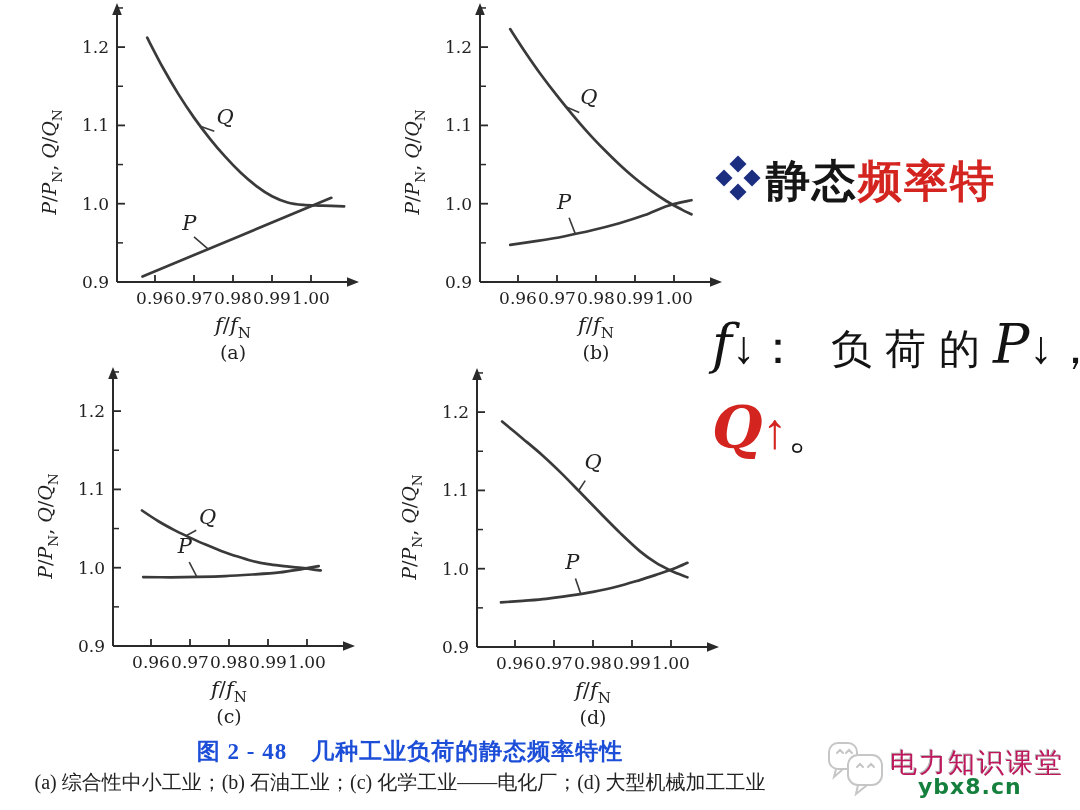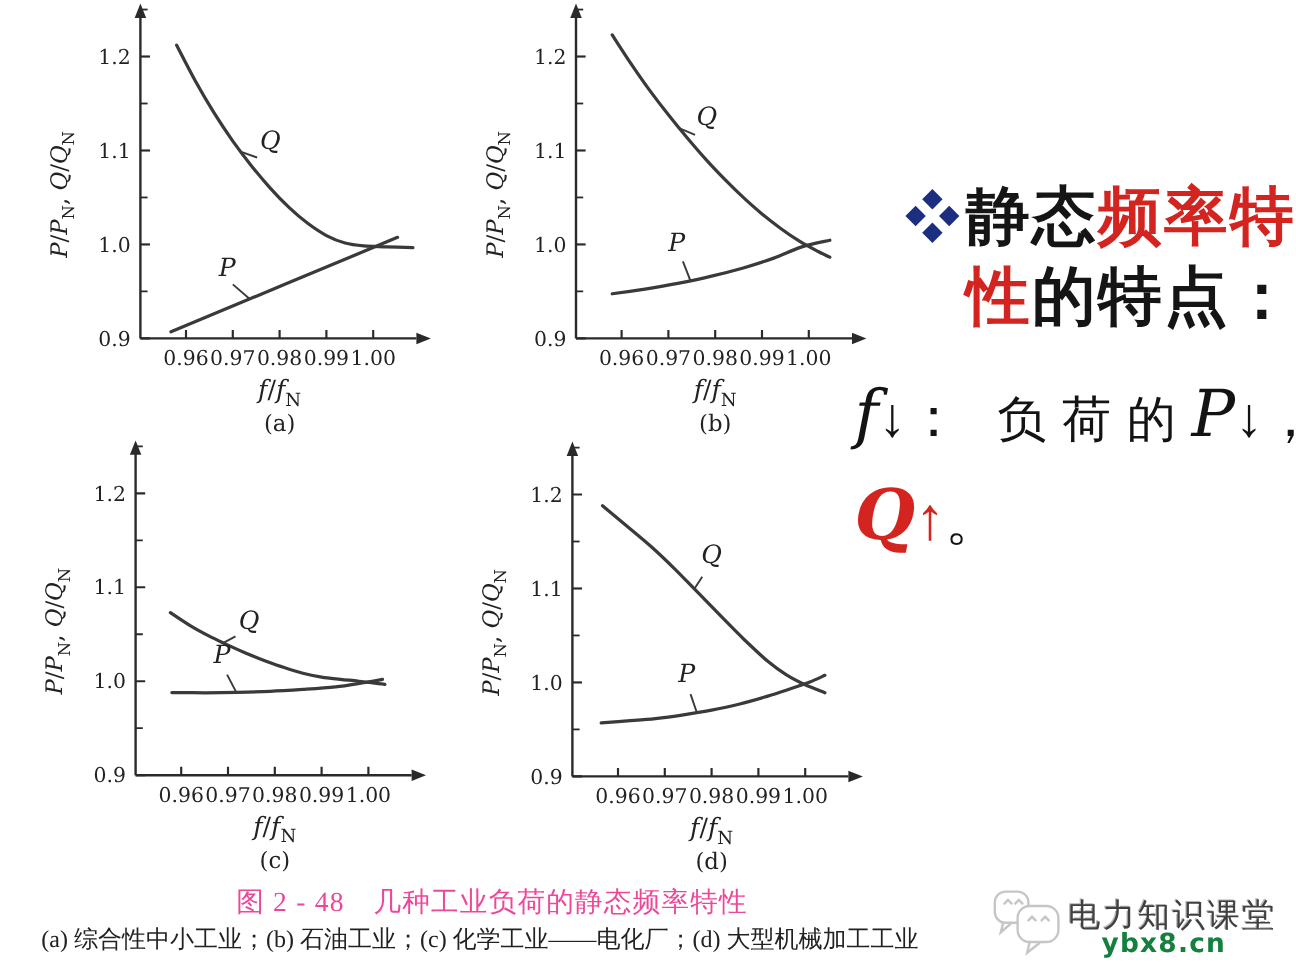--- a/index.html
+++ b/index.html
@@ -7,45 +7,45 @@
         font-family:"Liberation Serif","DejaVu Serif",serif;}
   .chart{position:absolute;margin:0;padding:0;}
   .chart.pos-a{left:40px;top:-6px;}
   .chart.pos-b{left:403px;top:-6px;}
   .chart.pos-c{left:36px;top:358px;}
   .chart.pos-d{left:400px;top:359px;}
   svg text{font-family:"DejaVu Serif","Liberation Serif",serif;fill:#222;}
 
   
   .notes{position:absolute;left:718px;top:148px;width:362px;}
-  .h-line{font-size:53px;line-height:67px;font-weight:800;letter-spacing:2px;white-space:nowrap;text-align:right;}
+  .h-line{font-size:44px;line-height:67px;font-weight:800;letter-spacing:2px;white-space:nowrap;}
   .bullet{position:relative;display:inline-block;width:40px;height:40px;margin-right:8px;transform:translateY(2px);}
   .bullet i{position:absolute;width:12px;height:12px;background:#1c2e80;transform:rotate(45deg);}
   .bullet i:nth-child(1){left:14px;top:0;}
   .bullet i:nth-child(2){left:0;top:14px;}
   .bullet i:nth-child(3){left:28px;top:14px;}
   .bullet i:nth-child(4){left:14px;top:28px;}
 
   .statement{position:absolute;left:712px;top:310px;width:372px;line-height:70px;color:#131313;}
   .st-line{white-space:nowrap;}
   .st-var{font-family:"DejaVu Serif","Liberation Serif",serif;font-style:italic;font-size:54px;}
   .st-plain{font-size:46px;}
   .st-cjk{font-size:41px;letter-spacing:13px;}
   .st-gap{margin-left:30px;}
   .st-q{font-family:"DejaVu Serif","Liberation Serif",serif;font-style:italic;font-weight:bold;font-size:58px;color:#d42420;}
   .st-qarrow{font-size:50px;color:#d42420;font-weight:bold;}
 
   .caption{position:absolute;left:0;top:736px;width:820px;text-align:center;
-           font-size:23px;color:#ec4899;letter-spacing:1px;}
+           font-size:23px;color:#1d4ed8;letter-spacing:1px;font-weight:bold;}
   .subcaption{position:absolute;left:0;top:769px;width:800px;text-align:center;
            font-size:20px;color:#222;}
 
   .watermark{position:absolute;left:826px;top:737px;width:252px;height:68px;}
   .wm-icon{position:absolute;left:0;top:0;}
-  .wm-brand{position:absolute;left:64px;top:8px;font-size:27px;color:#404040;letter-spacing:2px;
+  .wm-brand{position:absolute;left:64px;top:8px;font-size:27px;color:#be185d;letter-spacing:2px;
             font-family:"Liberation Sans","DejaVu Sans",sans-serif;
             text-shadow:1px 1px 0 #ffffff,-1px -1px 0 #b5b5b5;}
   .wm-site{position:absolute;left:92px;top:37px;font-size:22px;font-weight:bold;color:#15803d;
            font-family:"DejaVu Sans","Liberation Sans",sans-serif;letter-spacing:1px;}
 </style>
 </head>
 <body>
 
 <div class="page">
 
@@ -193,21 +193,20 @@
         <path d="M102.1 62.5C105.6,65.4 116.1,74.1 122.8,79.7C129.5,85.3 135.8,90.4 142.3,96.2C148.8,102.0 155.3,108.2 161.8,114.6C168.3,121.0 174.8,127.9 181.3,134.5C187.8,141.2 194.3,147.9 200.8,154.5C207.3,161.1 213.8,167.8 220.3,174.1C226.8,180.3 234.0,187.2 239.8,192.1C245.7,197.0 250.2,200.2 255.4,203.4C260.6,206.7 265.7,209.2 271.0,211.7C276.3,214.1 284.7,217.2 287.4,218.3" fill="none" stroke="#3a3a3a" stroke-width="2.7" stroke-linecap="round"></path>
         <line x1="178.56999999999994" y1="131.79150000000007" x2="185.20000000000005" y2="121.61249999999998" stroke="#3a3a3a" stroke-width="1.6"></line>
         <text x="193.00000000000006" y="110.25900000000001" text-anchor="middle" font-size="21" font-style="italic">Q</text>
         <path d="M101.0 243.4C104.6,243.1 115.3,242.4 122.8,241.8C130.3,241.2 138.4,240.7 146.2,239.8C154.0,239.0 161.8,237.9 169.6,236.7C177.4,235.5 185.2,234.3 193.0,232.8C200.8,231.3 208.6,229.7 216.4,227.7C224.2,225.8 232.7,223.2 239.8,221.1C247.0,218.9 253.5,216.7 259.3,214.8C265.2,212.8 270.2,211.1 274.9,209.3C279.6,207.5 285.3,204.7 287.4,203.8" fill="none" stroke="#3a3a3a" stroke-width="2.7" stroke-linecap="round"></path>
         <line x1="175.45000000000027" y1="219.48749999999998" x2="180.91000000000008" y2="235.38240000000008" stroke="#3a3a3a" stroke-width="1.6"></line>
         <text x="172.33000000000018" y="209.70000000000002" text-anchor="middle" font-size="21" font-style="italic">P</text>
       </svg></figure>
 
   <div class="notes" id="heading">
       <div class="h-line"><span class="bullet"><i></i><i></i><i></i><i></i></span><span style="color: rgb(21, 21, 21);">静态</span><span style="color: rgb(212, 36, 32);">频率特</span></div>
-      <div class="h-line"><span style="color: rgb(212, 36, 32);">性</span><span style="color: rgb(21, 21, 21);">的特点：</span></div>
     </div>
   <div class="statement" id="statement">
       <div class="st-line"><span class="st-var">f</span><span class="st-plain">↓：</span><span class="st-cjk st-gap">负荷的</span><span class="st-var">P</span><span class="st-plain">↓，</span></div>
       <div class="st-line"><span class="st-q">Q</span><span class="st-qarrow">↑</span><span class="st-plain">。</span></div>
     </div>
 
   <div class="caption">图 2 - 48　几种工业负荷的静态频率特性</div>
   <div class="subcaption">(a) 综合性中小工业；(b) 石油工业；(c) 化学工业——电化厂；(d) 大型机械加工工业</div>
 
   <div class="watermark">

